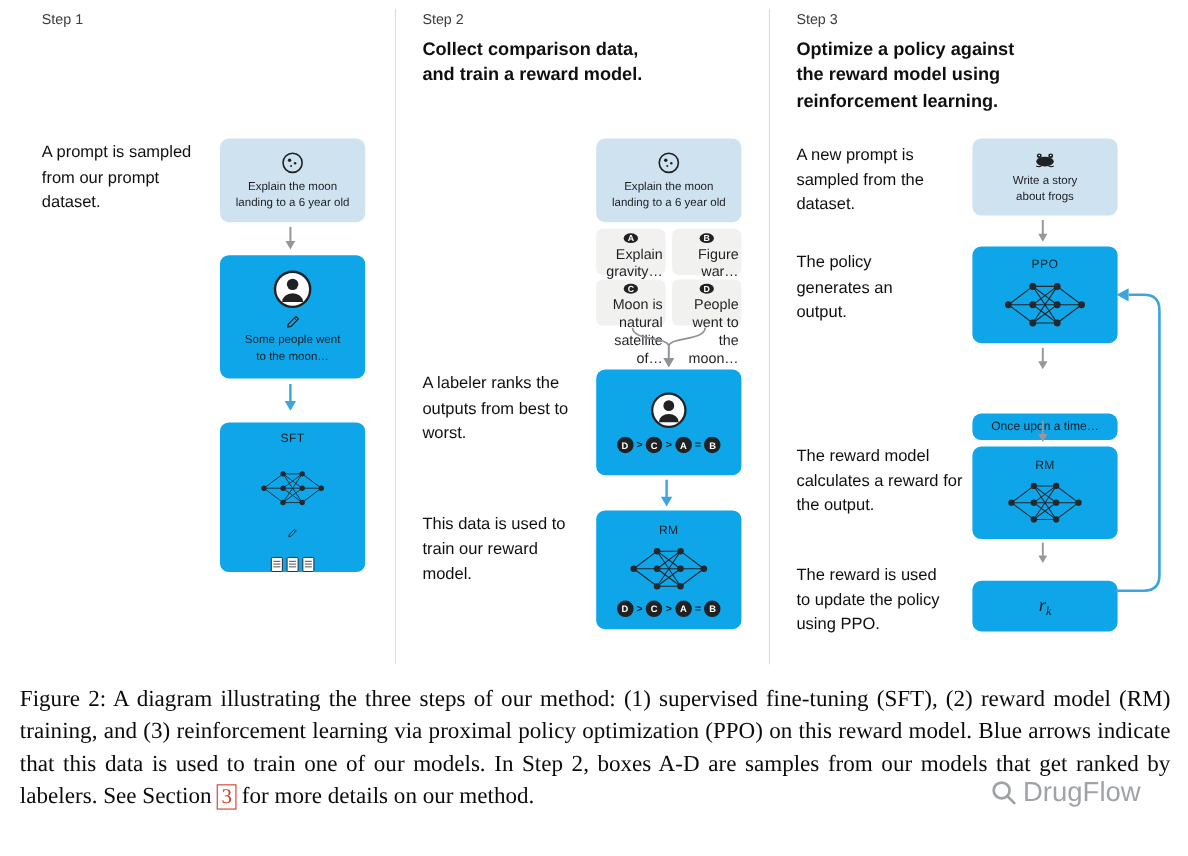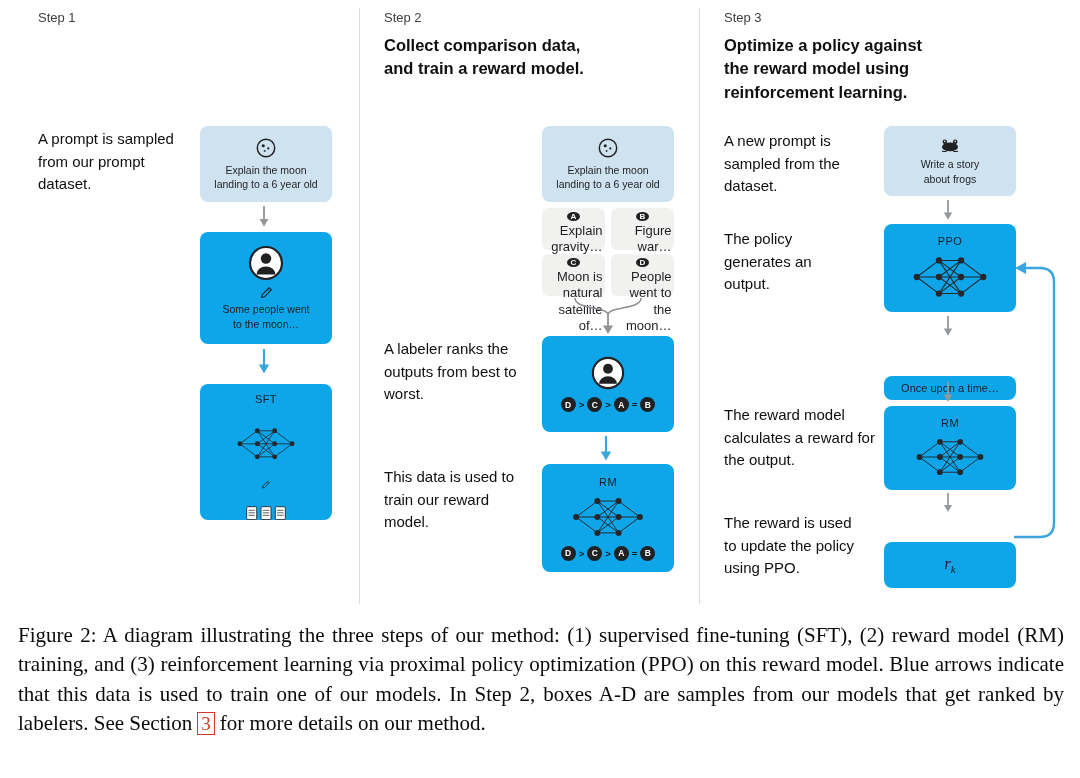--- a/index.html
+++ b/index.html
@@ -73,21 +73,21 @@
   #s3-cap2{left:724px; top:228px; width:120px;}
   #s3-box2{left:884px; top:224px; width:132px; height:88px; gap:3px;}
   #s3-arrow2{left:942px; top:316px;}
   #s3-output{left:884px; top:340px; width:132px; height:24px;margin-top:36px;}
   #s3-output .box-text{font-size:11px;}
   #s3-arrow3{left:942px; top:382px;}
   #s3-cap3{left:724px; top:404px; width:162px;}
   #s3-box3{left:884px; top:406px; width:132px; height:84px; gap:3px;}
   #s3-arrow4{left:942px; top:493px;}
   #s3-cap4{left:724px; top:512px; width:136px;}
-  #s3-box4{left:884px; top:542px; width:132px; height:46px;}
+  #s3-box4{left:884px; top:528px; width:132px; height:46px;}
   #s3-feedback{left:1012px; top:248px;}
 
   .rk { font-family:"Liberation Serif", serif; font-style:italic; font-size:17px; color:#1d1f22; }
   .rk sub { font-size:11px; font-style:italic; }
 
   
   #caption { position:absolute; left:18px; top:621px; width:1046px;
              font-family:"Liberation Serif", serif; font-size:21px; line-height:1.40;
              text-align:justify; color:#0b0b0b; }
   .ref { color:#d23a28; border:1.5px solid #d23a28; padding:0 3px; margin:0 5px;
@@ -348,14 +348,20 @@
     <span class="rk"><span>r</span><sub>k</sub></span>
   </div>
 
   <svg class="arrow" id="s3-feedback" width="54" height="300">
     <path d="M2 289 L28 289 Q42 289 42 275 L42 34 Q42 20 28 20 L14 20" fill="none" stroke="#3da5de" stroke-width="2.4"></path>
     <polygon points="14,14 14,26 3,20" fill="#3da5de"></polygon>
   </svg>
 
   <p id="caption"><span>Figure 2: A diagram illustrating the three steps of our method: (1) supervised fine-tuning (SFT), (2) reward model (RM) training, and (3) reinforcement learning via proximal policy optimization (PPO) on this reward model. Blue arrows indicate that this data is used to train one of our models. In Step 2, boxes A-D are samples from our models that get ranked by labelers. See Section</span><span class="ref">3</span><span>for more details on our method.</span></p>
 
+  <div id="watermark">
+    <svg width="25" height="25">
+        <use href="#sym-magnifier"></use>
+      </svg>
+    <span>DrugFlow</span>
+  </div>
 
 </div>
 
 </body></html>

